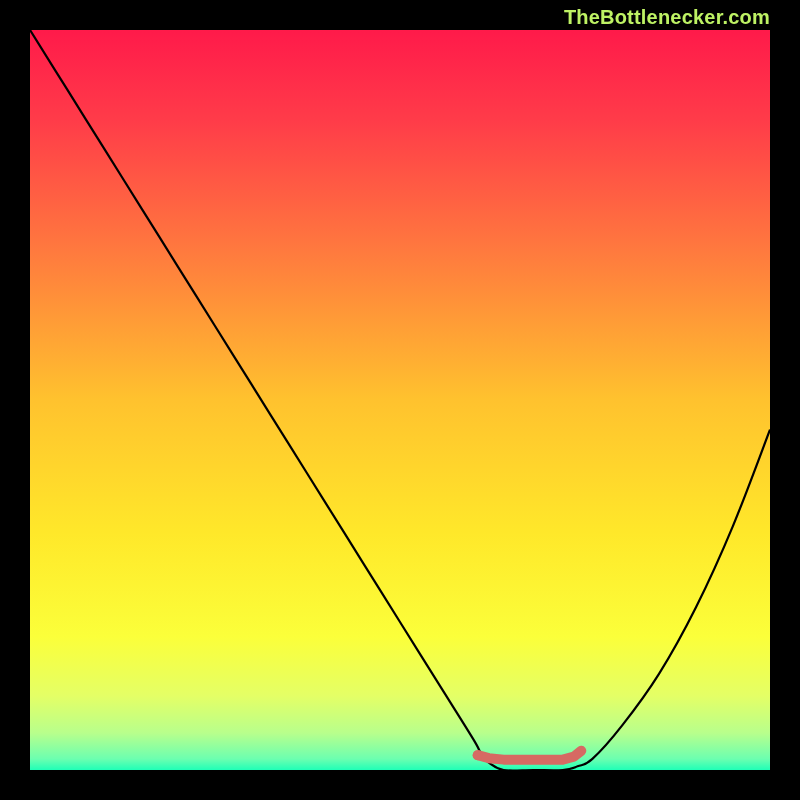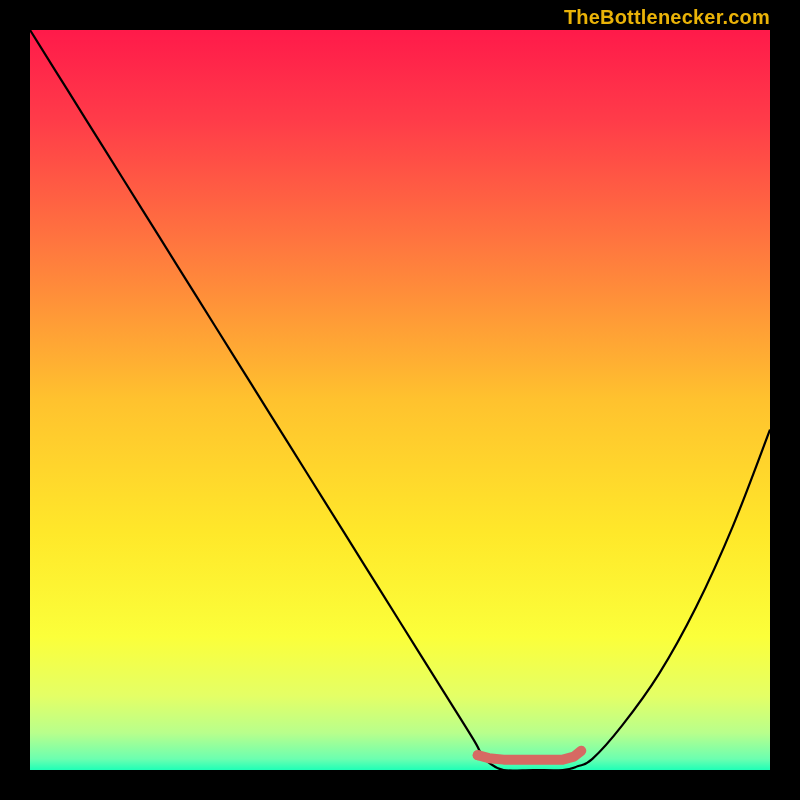--- a/index.html
+++ b/index.html
@@ -1,21 +1,21 @@
 <!DOCTYPE html>
 <html><head>
 <meta charset="utf-8">
 <style>
   * { margin: 0; padding: 0; box-sizing: border-box; }
   body { width: 800px; height: 800px; overflow: hidden; background: #000; font-family: Arial, sans-serif; }
   .chart-container { position: relative; width: 800px; height: 800px; background: #000; }
   .plot-area { position: absolute; left: 30px; top: 30px; width: 740px; height: 740px; }
   .gradient-bg { position: absolute; left: 0; top: 0; width: 100%; height: 100%; }
   .curve-svg { position: absolute; left: 0; top: 0; width: 100%; height: 100%; }
-  .watermark { position: absolute; top: 6px; right: 30px; color: #eab308; font-size: 20px; font-weight: bold; letter-spacing: 0.2px; text-align: right; }
+  .watermark { position: absolute; top: 6px; right: 30px; color: #bef264; font-size: 20px; font-weight: bold; letter-spacing: 0.2px; text-align: right; }
 </style>
 </head>
 <body>
 
 <div class="chart-container">
   <div class="watermark">TheBottlenecker.com</div>
   <div class="plot-area">
     <svg class="gradient-bg" viewBox="0 0 740 740" preserveAspectRatio="none">
       <defs>
         <linearGradient id="bg-grad" x1="0" y1="0" x2="0" y2="1">

